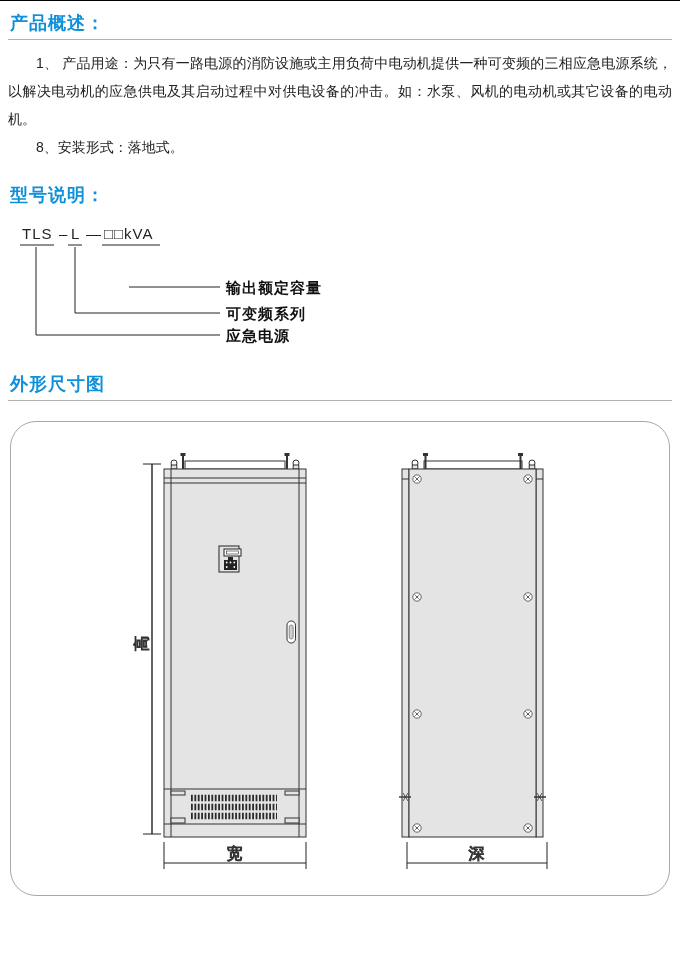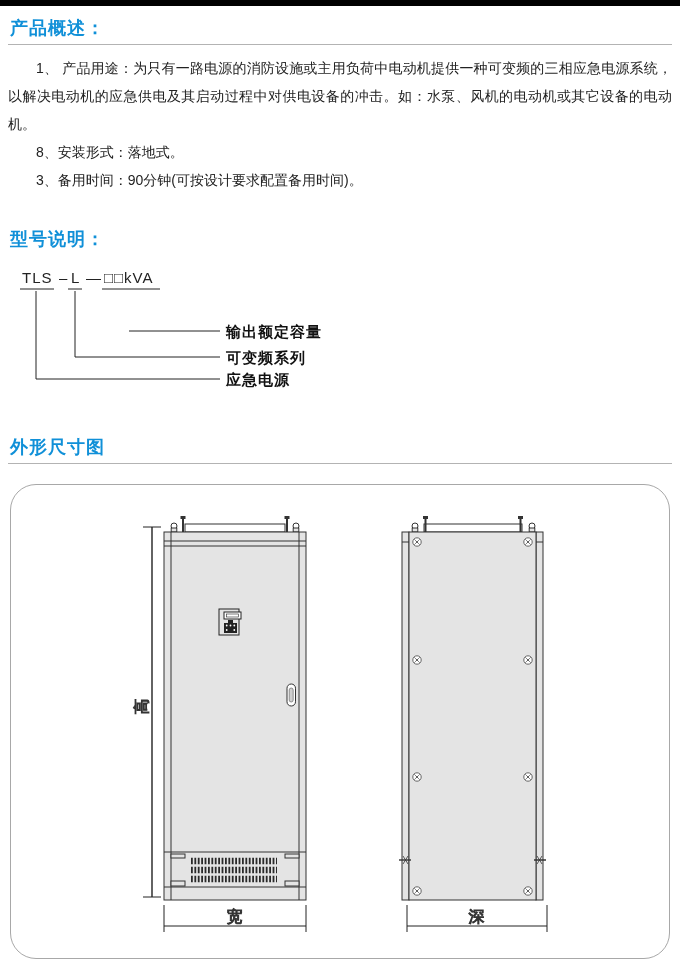--- a/index.html
+++ b/index.html
@@ -1,28 +1,28 @@
 <!DOCTYPE html>
 <html><head>
 <meta charset="utf-8">
 <style>
   html,body{margin:0;padding:0;background:#fff;}
   body{
     width:680px;height:977px;position:relative;overflow:hidden;
     font-family:"Liberation Sans","DejaVu Sans",sans-serif;color:#1a1a1a;
   }
-  .page{position:absolute;inset:0;border-top:6px solid #000000;}
+  .page{position:absolute;inset:0;border-top:1px solid #000000;}
   .content{padding:0 8px;}
   .sec-title{
     color:#1090d8;font-size:18px;font-weight:bold;line-height:24px;
     margin:0;padding:0 0 0 2px;letter-spacing:1px;
   }
   .t1{margin-top:10px;}
-  .t2{margin-top:33px;}
-  .t3{margin-top:40px;}
+  .t2{margin-top:22px;}
+  .t3{margin-top:21px;}
   .divider{height:0;border-top:1px solid #b3b3b3;}
   .d1{margin-top:4px;}
   .d3{margin-top:4px;}
   .paras{margin-top:9px;font-size:14px;line-height:28px;text-align:justify;color:#222;}
   .paras p{margin:0;text-indent:2em;overflow-wrap:anywhere;word-break:break-word;}
   .model-diagram{display:block;margin-top:16px;}
   .model-diagram text{fill:#111;font-size:15px;}
   .model-diagram .code{font-size:15px;letter-spacing:1px;fill:#222;}
   .model-diagram .callout{font-weight:bold;letter-spacing:1px;}
   .dim-panel{
@@ -36,21 +36,20 @@
 <body>
 
 <div class="page">
   <div class="content">
 
     <h2 class="sec-title t1">产品概述：</h2>
     <div class="divider d1"></div>
     <div class="paras">
       <p>1、 产品用途：为只有一路电源的消防设施或主用负荷中电动机提供一种可变频的三相应急电源系统，以解决电动机的应急供电及其启动过程中对供电设备的冲击。如：水泵、风机的电动机或其它设备的电动机。</p>
       <p>8、安装形式：落地式。</p>
-      <p>3、备用时间：90分钟(可按设计要求配置备用时间)。</p>
     </div>
 
     <h2 class="sec-title t2">型号说明：</h2>
 
     <svg class="model-diagram" width="664" height="128" viewBox="0 0 664 128">
 
       <g>
         <text class="code" x="14" y="16">TLS</text>
         <text class="code" x="51" y="16">–</text>
         <text class="code" x="63" y="16">L</text>

